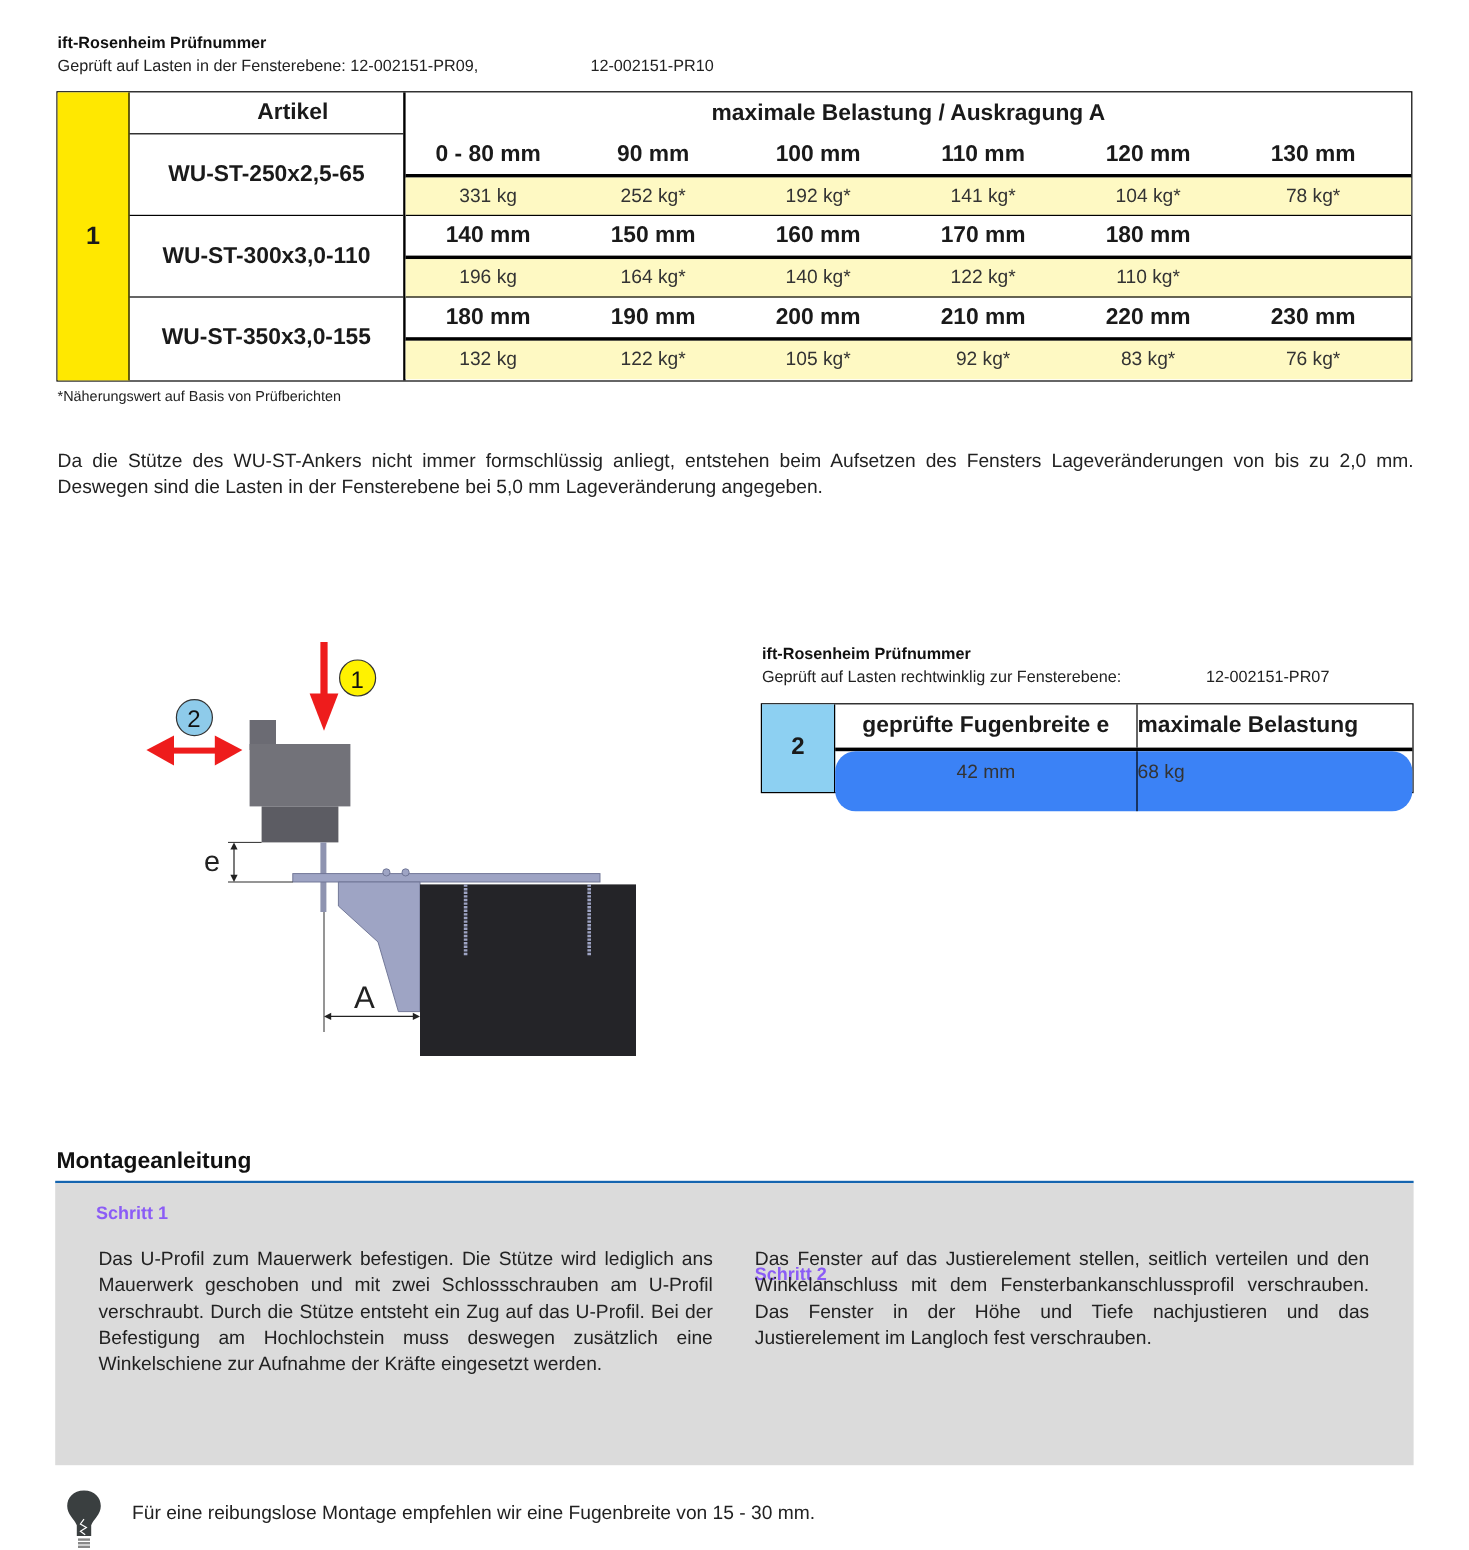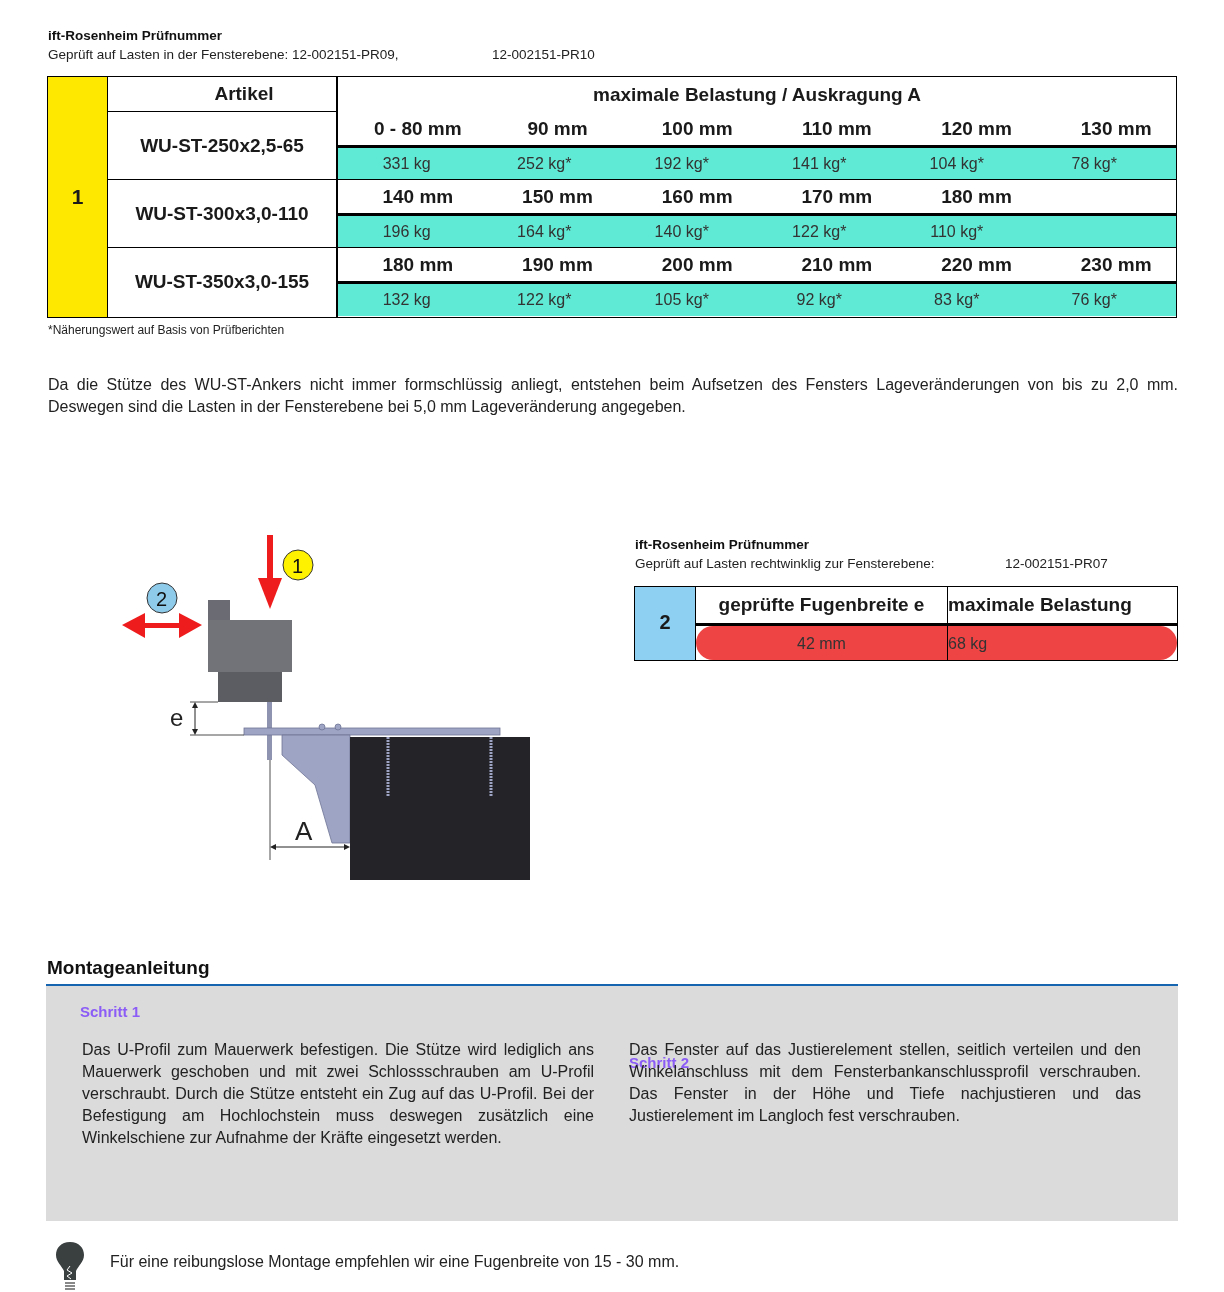--- a/index.html
+++ b/index.html
@@ -14,41 +14,41 @@
   .t1 .yellow { position: absolute; left: 0; top: 0; width: 60px; height: 240px; background: #ffe800; border-right: 1px solid #000; box-sizing: border-box; }
   .t1 .yellow span { position: absolute; left: 0; right: 0; top: 108px; text-align: center; font-size: 21px; font-weight: bold; }
   .t1 .artcol { position: absolute; left: 60px; top: 0; width: 230px; height: 240px; border-right: 2px solid #000; box-sizing: border-box; }
   .t1 .arthead { position: absolute; left: 0; top: 0; width: 100%; height: 35px; border-bottom: 1px solid #000; box-sizing: border-box; text-align: center; font-weight: bold; font-size: 19px; line-height: 34px; padding-left: 44px; }
   .t1 .artcell { position: absolute; left: 0; width: 100%; height: 68px; border-bottom: 1px solid #000; box-sizing: border-box; text-align: center; font-weight: bold; font-size: 19px; line-height: 68px; }
   .t1 .artcell.last { border-bottom: none; }
   .t1 .loadcol { position: absolute; left: 290px; top: 0; right: 0; height: 240px; }
   .t1 .loadhead { position: absolute; left: 0; right: 0; top: 0; height: 35px; text-align: center; font-weight: bold; font-size: 19px; line-height: 36px; }
   .t1 .grp { position: absolute; left: 0; right: 0; height: 68px; }
   .t1 .mmrow { position: absolute; left: 0; right: 0; top: 0; height: 33px; border-bottom: 3px solid #000; box-sizing: content-box; display: flex; }
-  .t1 .kgrow { position: absolute; left: 0; right: 0; top: 36px; height: 32px; background: #5eead4; display: flex; border-bottom: 1px solid #000; box-sizing: border-box; }
+  .t1 .kgrow { position: absolute; left: 0; right: 0; top: 36px; height: 32px; background: #fef9c3; display: flex; border-bottom: 1px solid #000; box-sizing: border-box; }
   .t1 .grp.last .kgrow { border-bottom: none; height: 32px; }
   .t1 .cell { width: 137.5px; text-align: center; }
-  .t1 .mmrow .cell { font-weight: bold; font-size: 19px; line-height: 34px; padding-left: 20px; }
+  .t1 .mmrow .cell { font-weight: bold; font-size: 19px; line-height: 34px; }
   .t1 .kgrow .cell { font-size: 16px; line-height: 32px; color: #333; }
 
   .footnote { left: 48px; top: 323px; font-size: 12px; color: #222; }
   .para { left: 48px; top: 374px; width: 1130px; font-size: 16px; line-height: 22px; color: #222; text-align: justify; }
 
   
   .diagram { left: 110px; top: 525px; width: 440px; height: 360px; }
 
   
   .t2-title { left: 635px; top: 537px; font-size: 13.5px; font-weight: bold; color: #111; }
   .t2-sub { left: 635px; top: 556px; font-size: 13.5px; color: #222; }
   .t2-sub .pr { position: absolute; left: 370px; top: 0; white-space: nowrap; }
   .t2 { left: 634px; top: 586px; width: 544px; height: 75px; border: 1px solid #000; box-sizing: border-box; }
   .t2 .blue { position: absolute; left: 0; top: 0; width: 61px; height: 73px; background: #8dd0f2; border-right: 1px solid #000; box-sizing: border-box; }
   .t2 .blue span { position: absolute; left: 0; right: 0; top: 24px; text-align: center; font-size: 20px; font-weight: bold; }
   .t2 .head { position: absolute; left: 61px; right: 0; top: 0; height: 36px; border-bottom: 3px solid #000; display: flex; }
-  .t2 .row { position: absolute; left: 61px; right: 0; top: 39px; height: 34px; background: #ef4444; display: flex; border-radius: 17px; }
+  .t2 .row { position: absolute; left: 61px; right: 0; top: 39px; height: 50px; background: #3b82f6; display: flex; border-radius: 17px; }
   .t2 .c1 { width: 252px; border-right: 1px solid #000; box-sizing: border-box; text-align: center; }
   .t2 .c2 { flex: 1; text-align: left; }
   .t2 .head div { font-weight: bold; font-size: 19px; line-height: 36px; }
   .t2 .row div { font-size: 16px; line-height: 36px; color: #333; }
 
   
   .mont-title { left: 47px; top: 957px; font-size: 19px; font-weight: bold; color: #111; }
   .mont-line { left: 46px; top: 984px; width: 1132px; height: 2px; background: #1565b0; }
   .mont-box { left: 46px; top: 986px; width: 1132px; height: 235px; background: #dbdbdb; }
   .step-title { font-size: 15px; font-weight: bold; color: #8b5cf6; }

